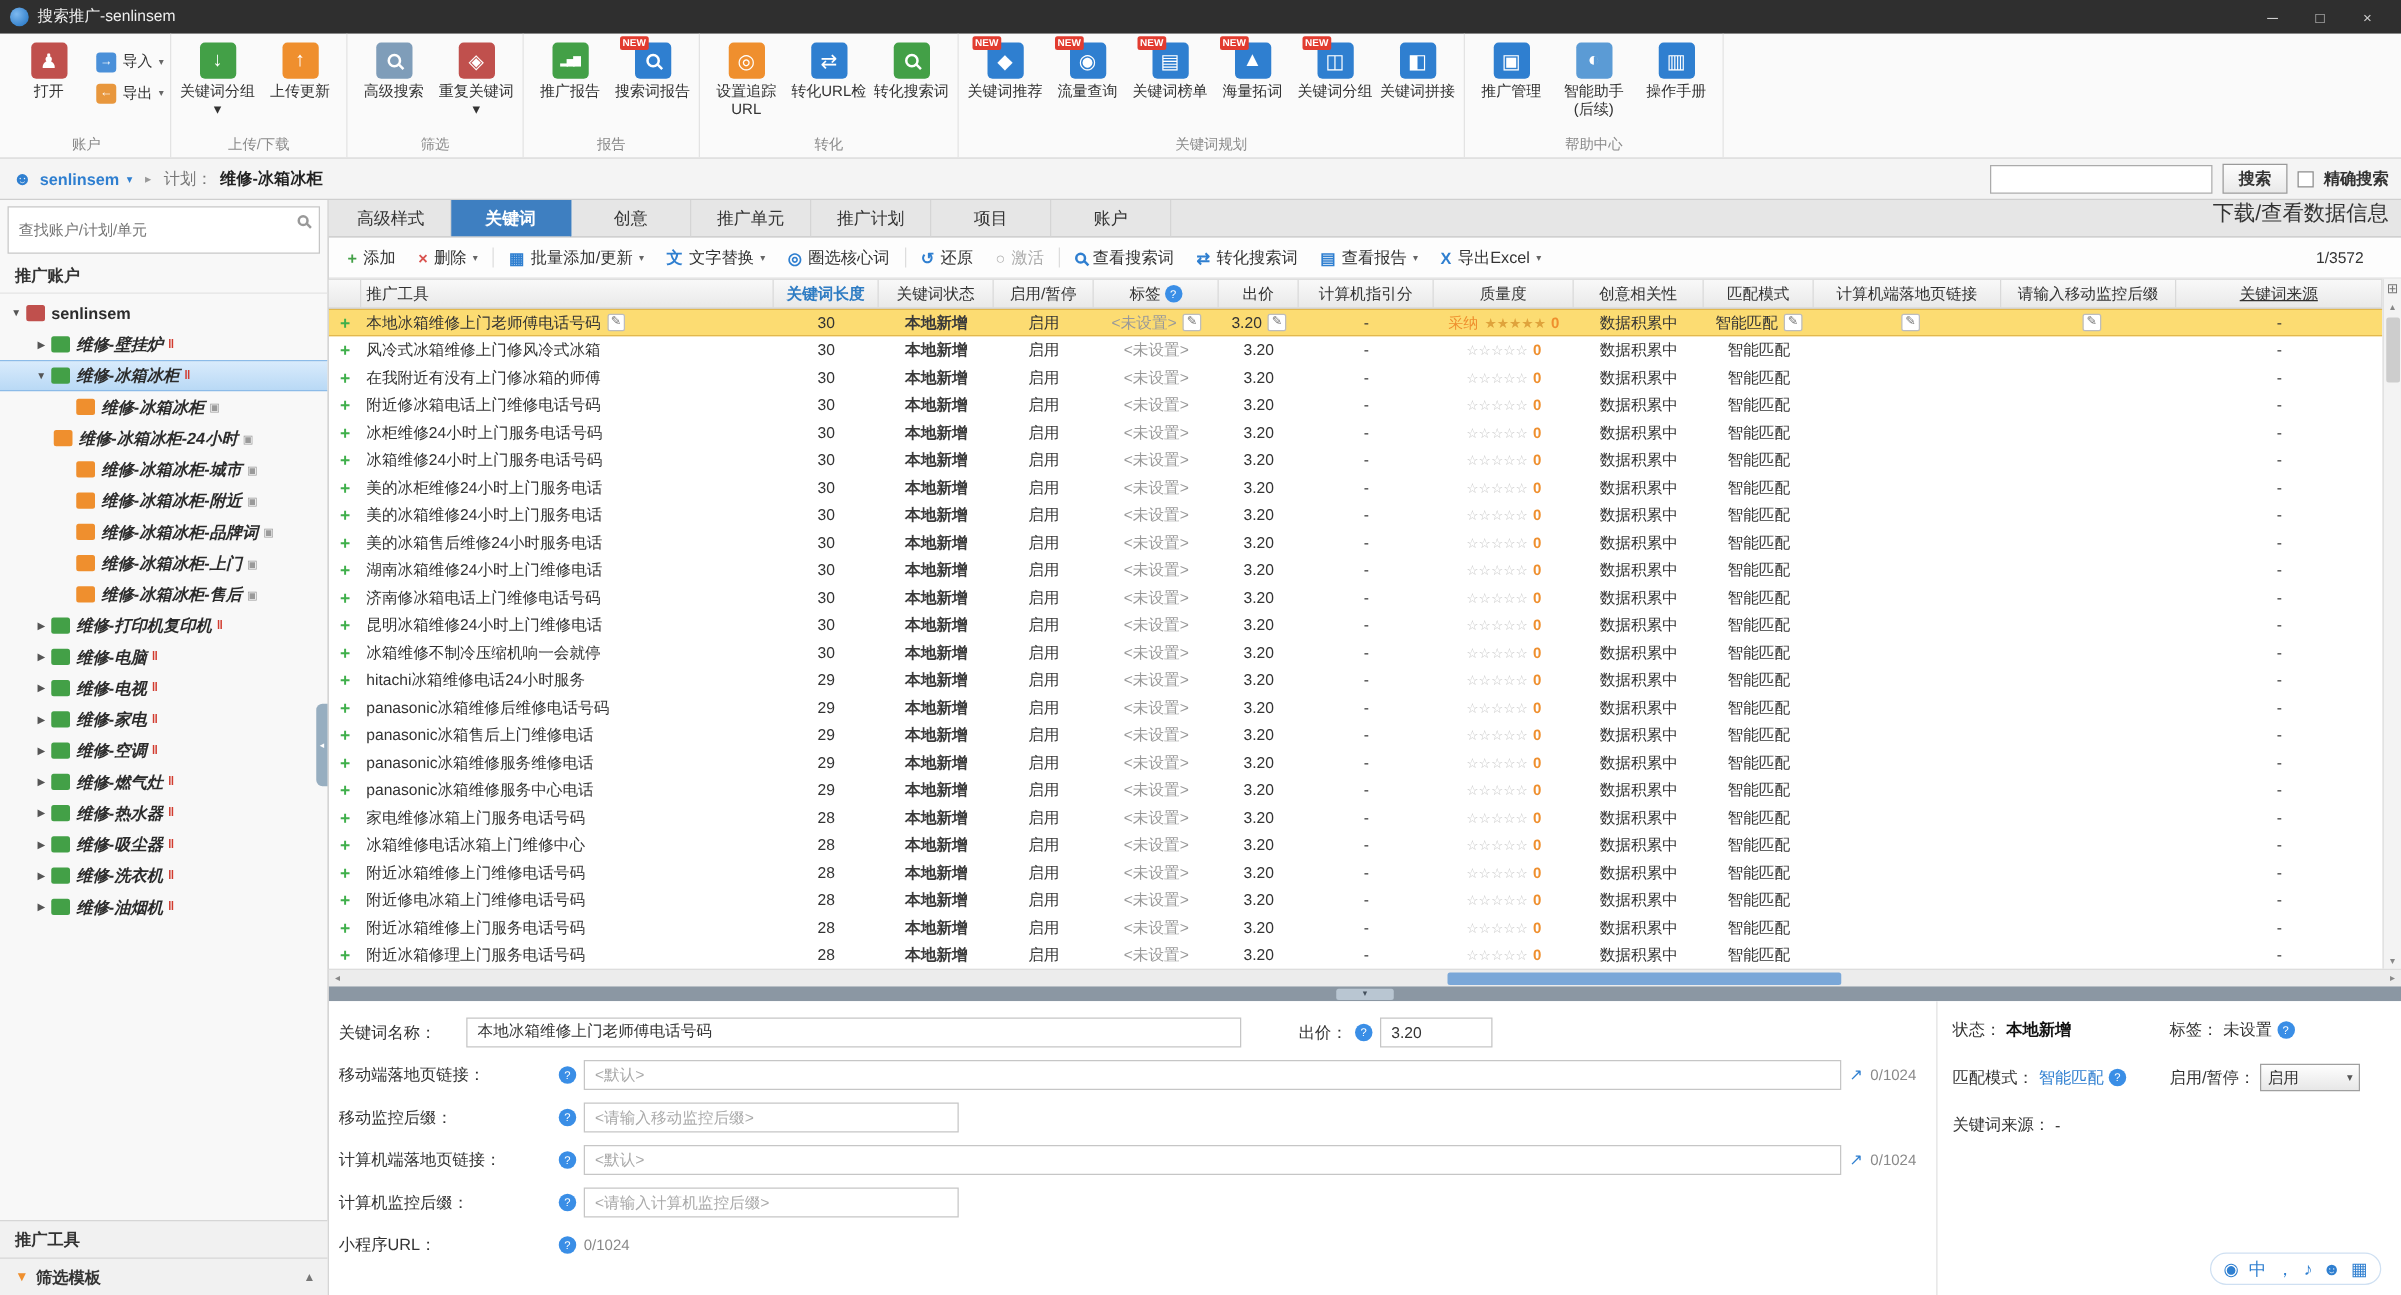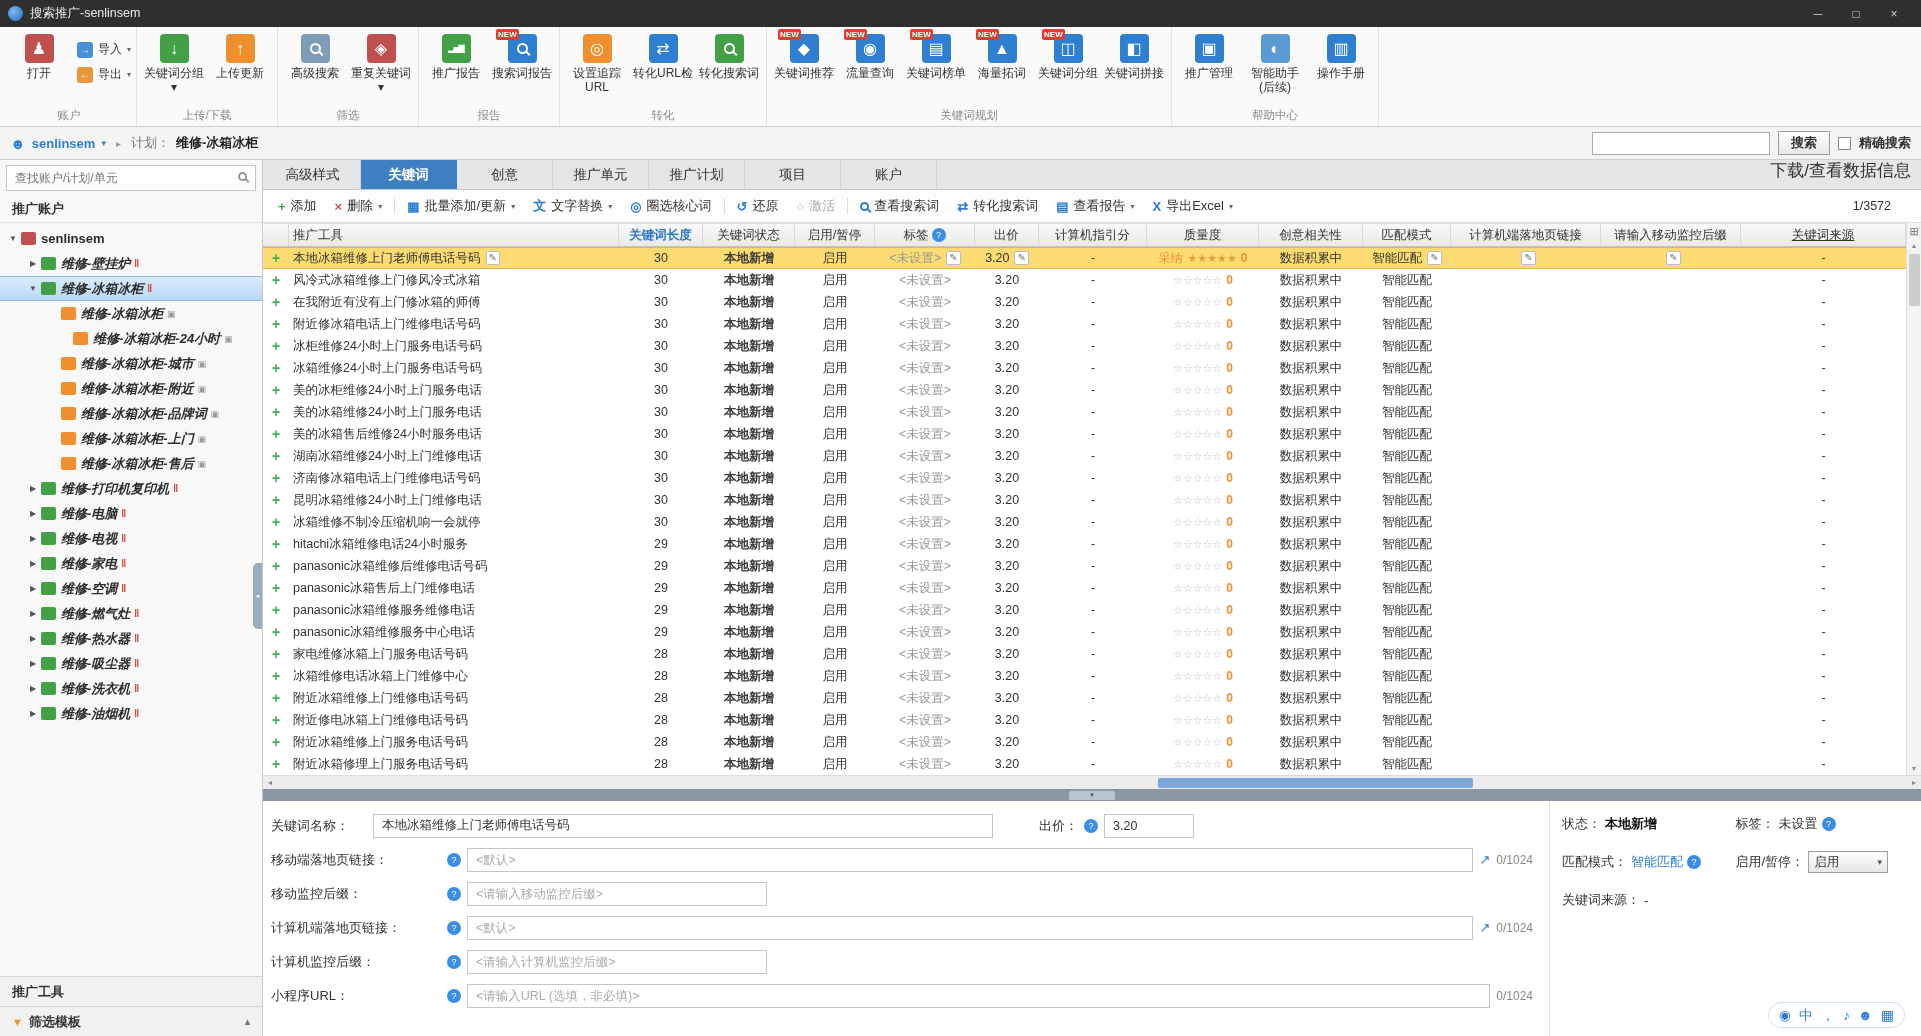--- a/index.html
+++ b/index.html
@@ -44,21 +44,21 @@
   .ab-search-btn{width:52px;height:24px;border:1px solid #9a9a9a;background:linear-gradient(#fdfdfd,#e9e9e9);font-weight:bold;font-size:13px;color:#333;font-family:inherit}
   .checkbox{width:13px;height:13px;border:1px solid #8a8a8a;background:#fff;display:inline-block}
   .exact-label{font-weight:bold}
 
   
   .content{display:flex;height:876px}
 
   
   .sidebar{width:263px;background:#f8f8f8;border-right:1px solid #c9c9c9;display:flex;flex-direction:column;position:relative;flex:none}
   .side-search{margin:5px 6px 4px;position:relative}
-  .side-search input{width:100%;height:26px;border:1px solid #c6c6c6;background:#fff;padding:0 26px 0 8px;font-size:12px;color:#333;font-family:inherit}
+  .side-search input{width:100%;height:38px;border:1px solid #c6c6c6;background:#fff;padding:0 26px 0 8px;font-size:12px;color:#333;font-family:inherit}
   .side-mag{position:absolute;right:9px;top:7px;color:#999}
   .side-header{height:28px;display:flex;align-items:center;padding:0 12px;font-weight:bold;color:#333;border-bottom:1px solid #e4e4e4}
   .tree{flex:1;overflow:hidden;padding-top:3px}
   .tree-item{height:25px;display:flex;align-items:center;font-size:13px;white-space:nowrap;cursor:default}
   .tree-item.selected{background:linear-gradient(#d9ebfc,#b9d9f5);border-top:1px solid #8cbbe8;border-bottom:1px solid #8cbbe8}
   .tree-caret{width:14px;text-align:center;font-size:8px;color:#555;flex:none}
   .tree-ico{width:15px;height:13px;margin:0 5px 0 1px;border-radius:2px;flex:none}
   .tree-ico.account{background:#c0504d}
   .tree-ico.plan{background:#43a047}
   .tree-ico.unit{background:#ef8f2e}
@@ -340,21 +340,21 @@
           <span class="tree-ico plan"></span>
           <span class="tree-label">维修-冰箱冰柜</span>
           <span class="pause-badge">‖</span>
         </div>
         <div class="tree-item" style="padding-left: 46px;">
           <span class="tree-caret"></span>
           <span class="tree-ico unit"></span>
           <span class="tree-label">维修-冰箱冰柜</span>
           <span class="unit-badge">▣</span>
         </div>
-        <div class="tree-item" style="padding-left: 28px; margin-left: 30px;">
+        <div class="tree-item" style="padding-left: 28px;">
           <span class="tree-caret"></span>
           <span class="tree-ico unit"></span>
           <span class="tree-label">维修-冰箱冰柜-24小时</span>
           <span class="unit-badge">▣</span>
         </div>
         <div class="tree-item" style="padding-left: 46px;">
           <span class="tree-caret"></span>
           <span class="tree-ico unit"></span>
           <span class="tree-label">维修-冰箱冰柜-城市</span>
           <span class="unit-badge">▣</span>
@@ -1379,21 +1379,20 @@
             <span class="counter">0/1024</span>
           </div>
           <div class="d-row">
             <span class="d-label w">计算机监控后缀：</span>
             <span class="help-icon">?</span>
             <input class="d-input short" placeholder="&lt;请输入计算机监控后缀&gt;" style="">
           </div>
           <div class="d-row">
             <span class="d-label w">小程序URL：</span>
             <span class="help-icon">?</span>
-            <input class="d-input long" placeholder="&lt;请输入URL (选填，非必填)&gt;" style="">
             <span class="counter">0/1024</span>
           </div>
         </div>
       <div class="detail-right">
         <div class="dr-row">
           <div class="dr-cell">
             <span class="dr-label">状态：</span>
             <span class="dr-value strong">本地新增</span>
           </div>
           <div class="dr-cell">

